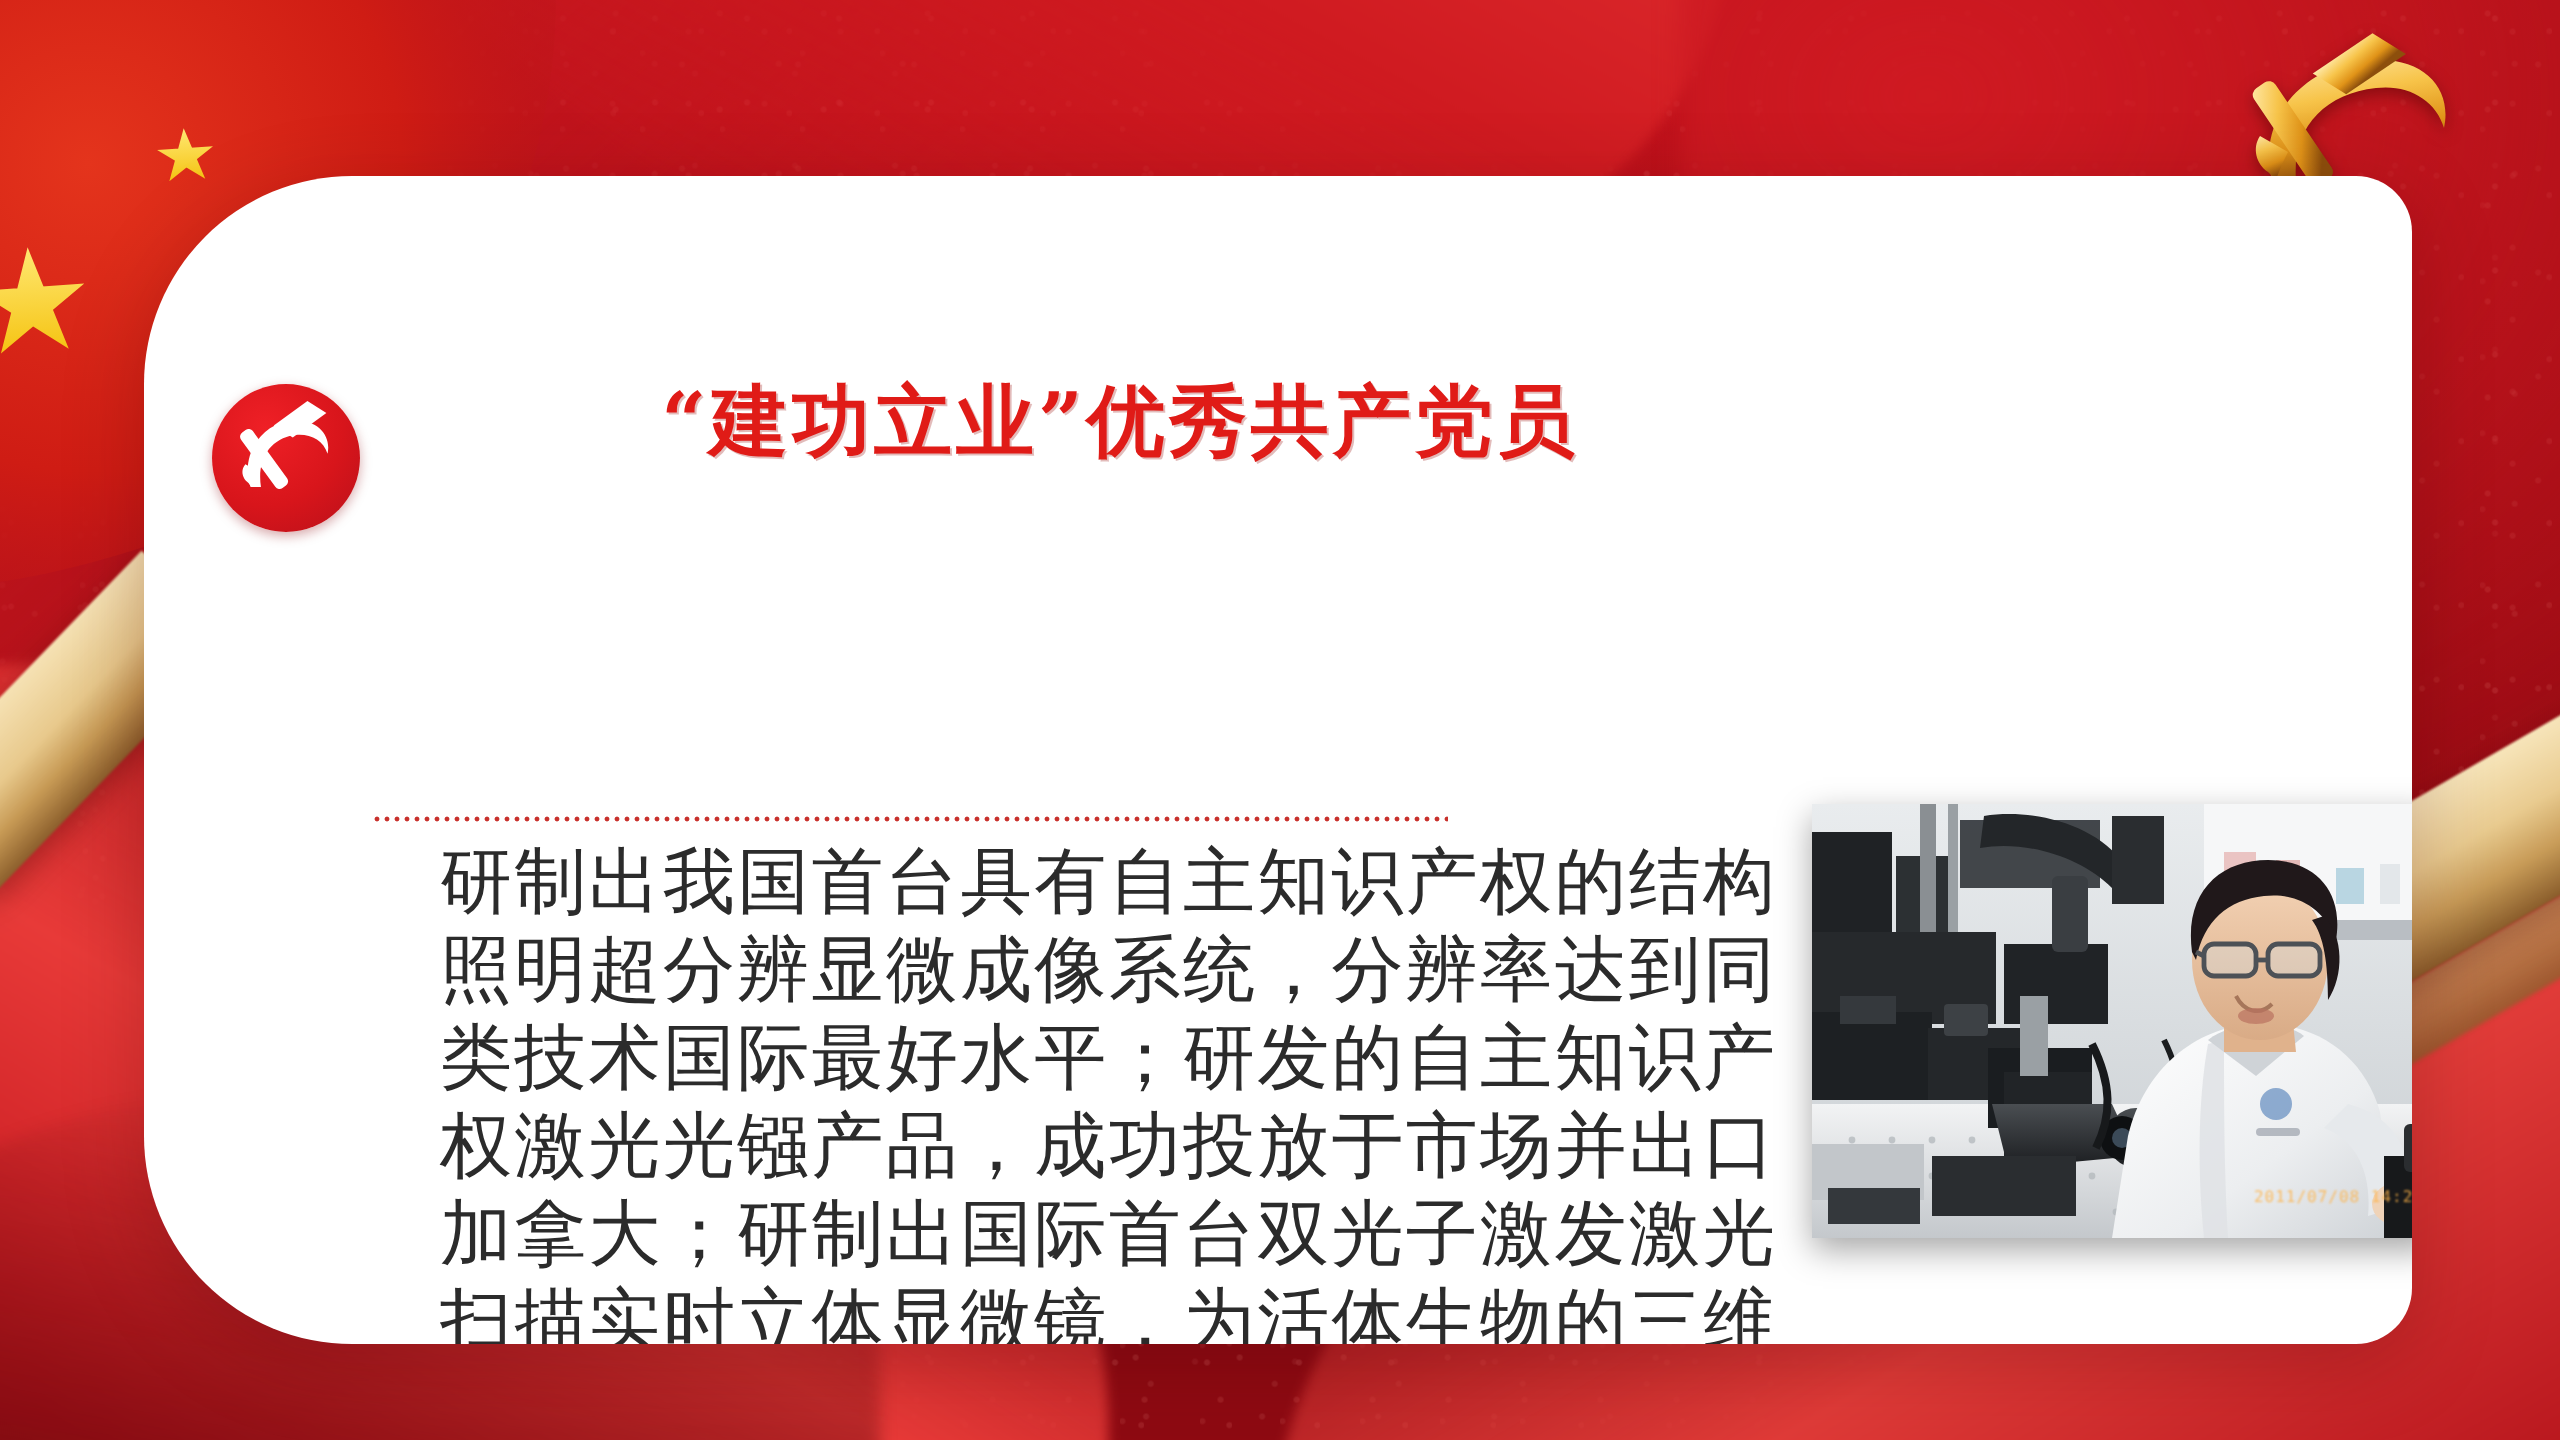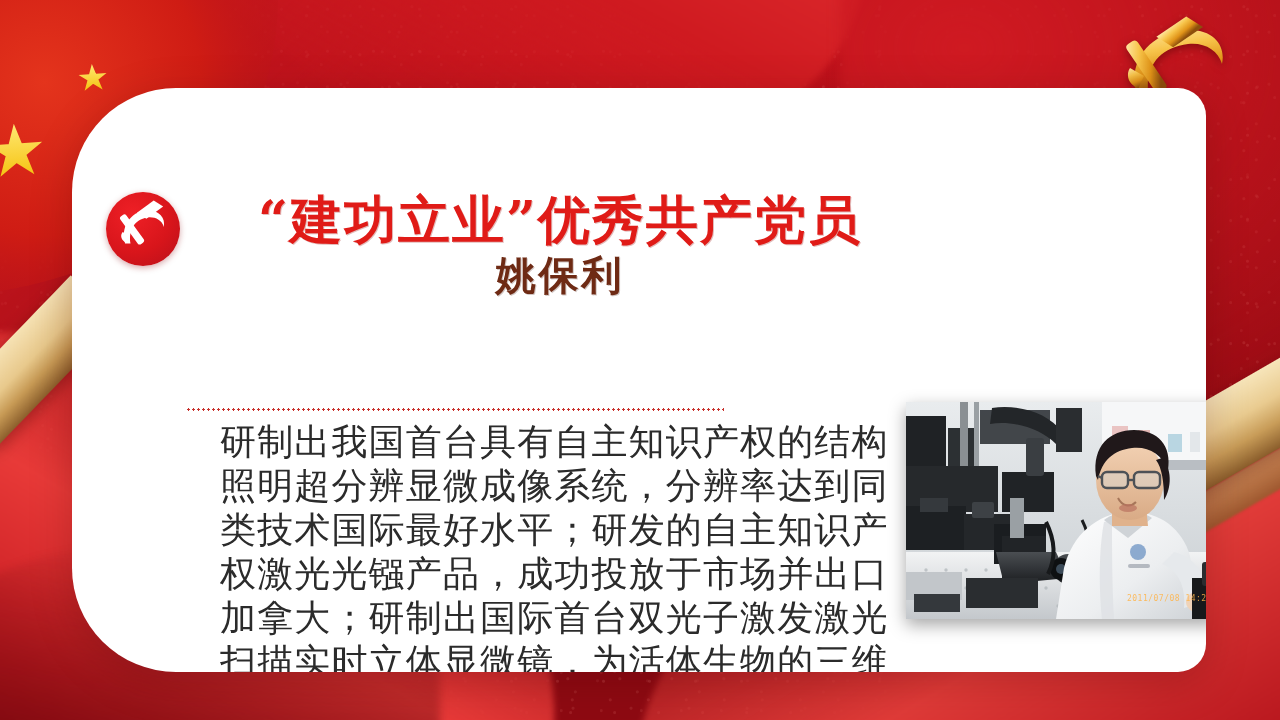--- a/index.html
+++ b/index.html
@@ -128,21 +128,21 @@
   .badge{
     position:absolute;left:0;top:0;width:74px;height:74px;border-radius:50%;
     background:radial-gradient(circle at 36% 30%,#ef2026 0%,#d8151b 55%,#b8101a 100%);
     box-shadow:0 2px 6px rgba(140,10,14,.35);
   }
   .badge svg{display:block;}
 
   .titles{position:absolute;left:104px;top:-4px;width:700px;text-align:center;}
   .title-line1{
     font-family:"DejaVu Serif","Liberation Serif",serif;
-    font-weight:700;font-size:52px;letter-spacing:2px;
+    font-weight:700;font-size:39px;letter-spacing:2px;
     color:#e01b17;line-height:1.22;white-space:nowrap;
     text-shadow:1px 1px 0 rgba(150,10,8,.28);
   }
   .title-line2{
     font-family:"DejaVu Serif","Liberation Serif",serif;
     font-weight:700;font-size:40px;letter-spacing:3px;
     color:#6e2a14;line-height:1.22;
     text-shadow:1px 1px 0 rgba(70,24,10,.25);
   }
 
@@ -256,21 +256,20 @@
 
             <rect x="20" y="16" width="14" height="66" rx="5" transform="rotate(-36 27 49)"></rect>
 
             <path d="M38,2 L78,2 L86,22 L46,22 Z" transform="rotate(-36 60 12)"></path>
           </g>
         </svg>
       </div>
 
       <div class="titles">
         <div class="title-line1">“建功立业”优秀共产党员</div>
-        <div class="title-line2">姚保利</div>
       </div>
 
     </div>
 
     <div class="divider"></div>
 
     <div class="body-text">研制出我国首台具有自主知识产权的结构照明超分辨显微成像系统，分辨率达到同类技术国际最好水平；研发的自主知识产权激光光镪产品，成功投放于市场并出口加拿大；研制出国际首台双光子激发激光扫描实时立体显微镜，为活体生物的三维实时成像和显示提供了一种新工具。</div>
 
     <div class="photo">
       <svg width="312" height="217" viewBox="0 0 312 217">

